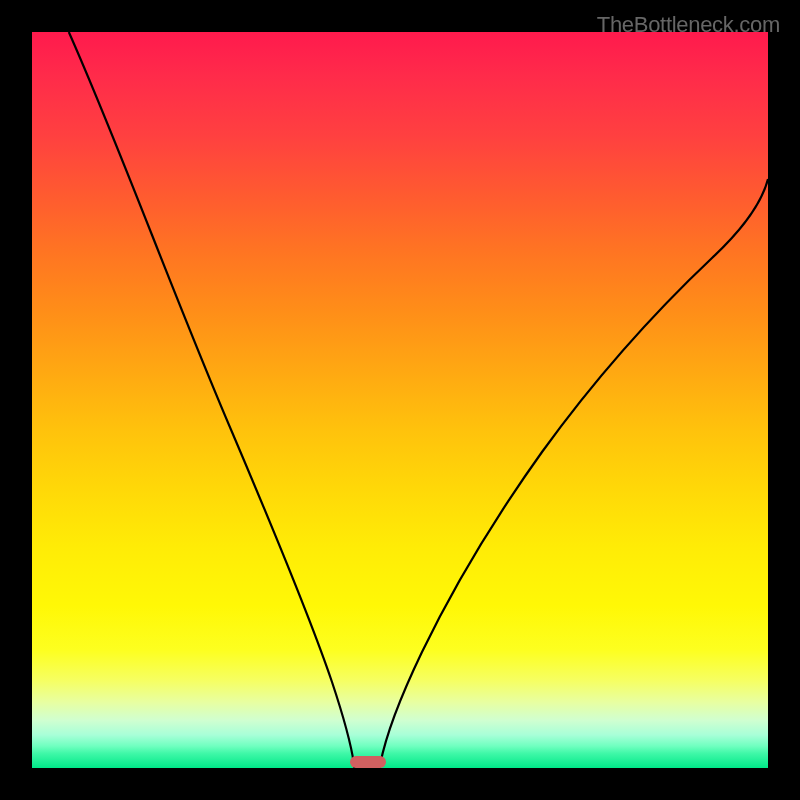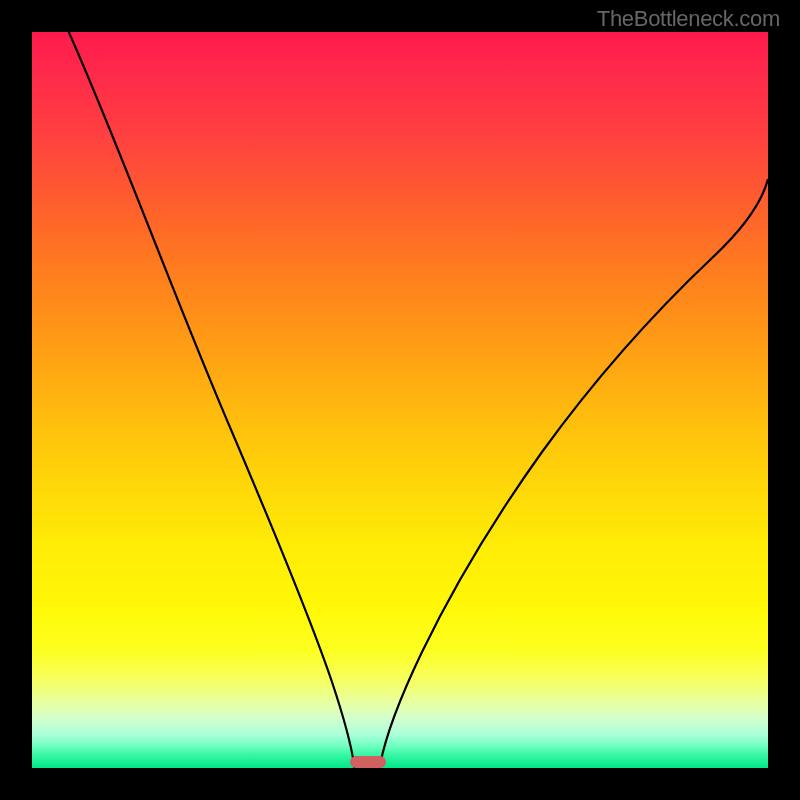--- a/index.html
+++ b/index.html
@@ -6,21 +6,21 @@
     margin: 0;
     padding: 0;
     width: 800px;
     height: 800px;
     background: #000;
     position: relative;
     font-family: Arial, sans-serif;
   }
   .watermark {
     position: absolute;
-    top: 6px;
+    top: 12px;
     right: 20px;
     color: #666;
     font-size: 22px;
     font-weight: 500;
     z-index: 10;
     letter-spacing: -0.3px;
   }
   .outer-frame {
     position: absolute;
     top: 0;

